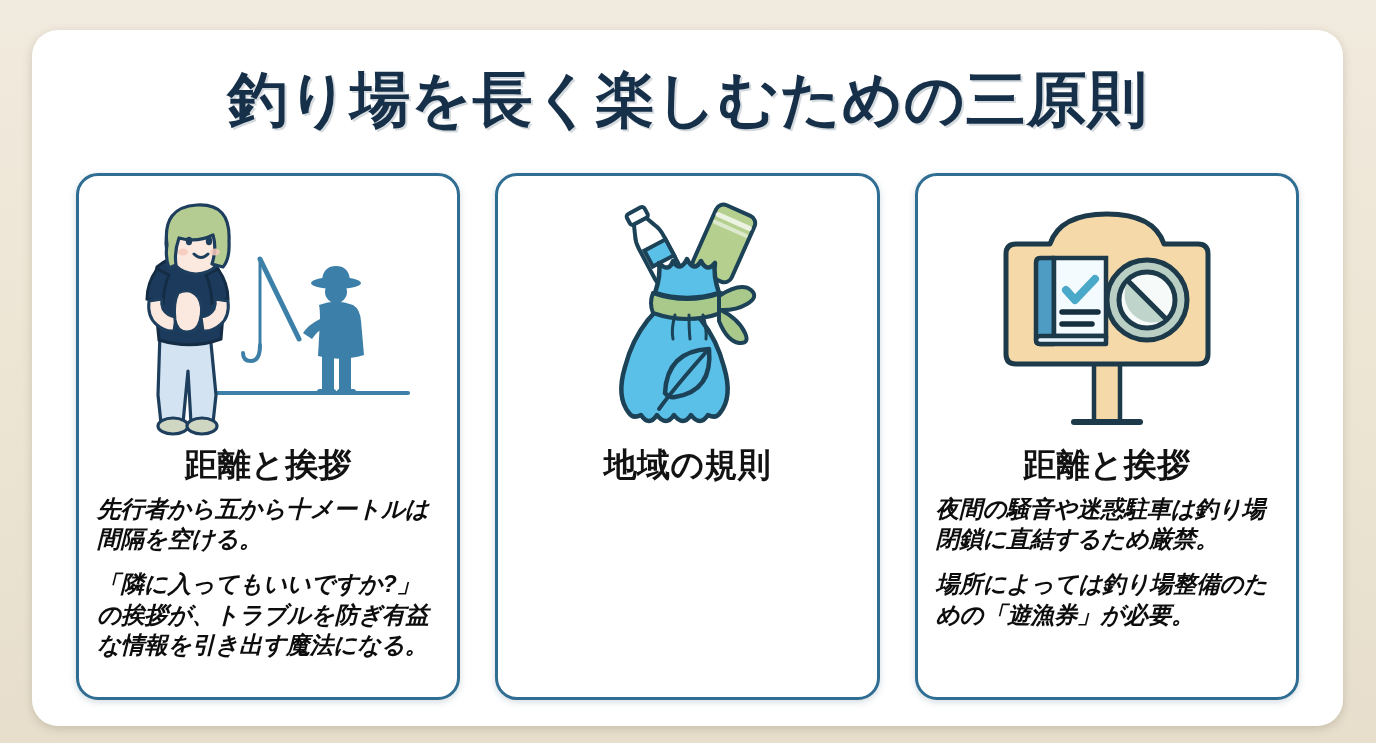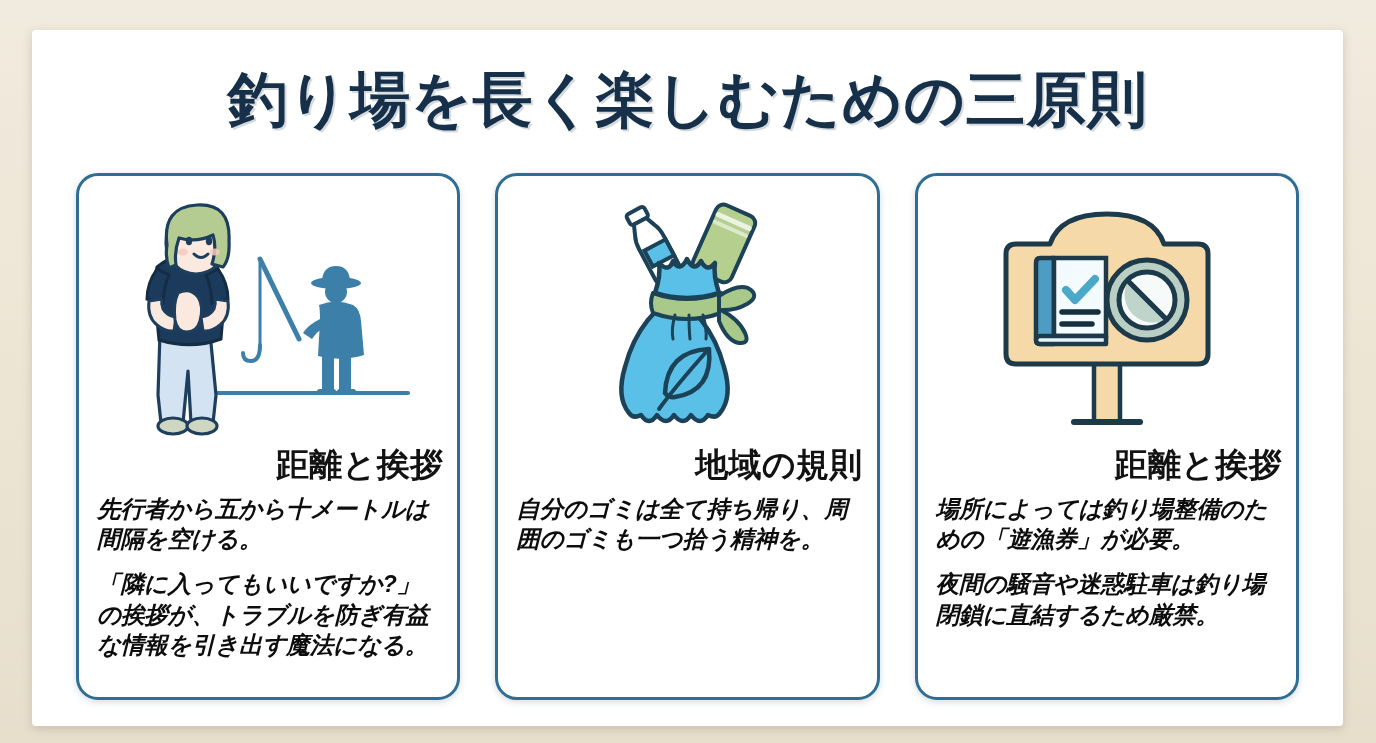--- a/index.html
+++ b/index.html
@@ -26,21 +26,21 @@
   }
 
   
   .panel {
     position: absolute;
     left: 32px;
     top: 30px;
     width: 1311px;
     height: 696px;
     background: #ffffff;
-    border-radius: 4px;
+    border-radius: 26px;
     box-shadow: 0 3px 10px rgba(120,108,85,0.28);
     box-sizing: border-box;
     overflow: hidden;
   }
 
   
   .title {
     margin: 0;
     padding-top: 38px;
     text-align: center;
@@ -66,21 +66,21 @@
   .card {
     flex: 1 1 0;
     background: #ffffff;
     border: 3px solid #2f6d92;
     border-radius: 22px;
     box-shadow: 0 2px 7px rgba(50,92,120,0.22);
     box-sizing: border-box;
     padding: 16px 14px 18px;
     display: flex;
     flex-direction: column;
-    align-items: flex-end;
+    align-items: center;
     min-height: 527px;
   }
 
   
   .illus {
     width: 100%;
     height: 250px;
     display: flex;
     align-items: center;
     justify-content: center;
@@ -223,21 +223,20 @@
             <path d="M126 118 q4 14 3 24" fill="none" stroke="#1c4257" stroke-width="3" stroke-linecap="round"></path>
 
             <g>
               <path d="M88 196 q2 -42 44 -44 q4 42 -34 48 q-6 1 -10 -4 z" fill="none" stroke="#1c4257" stroke-width="4.5" stroke-linejoin="round"></path>
               <path d="M82 212 q16 -22 48 -58" fill="none" stroke="#1c4257" stroke-width="4" stroke-linecap="round"></path>
             </g>
           </svg>
         </div>
         <div class="card-title">地域の規則</div>
         <div class="card-body">
-          <p class="para">自分のゴミは全て持ち帰り、周囲のゴミも一つ拾う精神を。</p>
         </div>
       </div>
 
       <div class="card">
         <div class="illus">
           <svg width="250" height="235" viewBox="0 0 250 235">
 
             <rect x="112" y="160" width="26" height="62" fill="#f5d9a8" stroke="#1c3a4a" stroke-width="4.5"></rect>
             <line x1="92" y1="222" x2="158" y2="222" stroke="#1c3a4a" stroke-width="6" stroke-linecap="round"></line>
 
@@ -263,20 +262,20 @@
               <circle cx="165" cy="100" r="40" fill="#b9cfc4" stroke="#1c3a4a" stroke-width="5"></circle>
               <circle cx="165" cy="100" r="28" fill="#f6fbfa" stroke="#1c3a4a" stroke-width="5"></circle>
               <path d="M146 81 l38 38" stroke="#1c3a4a" stroke-width="5" stroke-linecap="round"></path>
               <path d="M146 81 l38 38 a28 28 0 0 1 -38 -38 z" fill="#b9cfc4" opacity="0.9"></path>
               <path d="M146 81 l38 38" stroke="#1c3a4a" stroke-width="5" stroke-linecap="round"></path>
             </g>
           </svg>
         </div>
         <div class="card-title">距離と挨拶</div>
         <div class="card-body">
+          <p class="para">夜間の騒音や迷惑駐車は釣り場閉鎖に直結するため厳禁。</p>
           <p class="para">場所によっては釣り場整備のための「遊漁券」が必要。</p>
-          <p class="para">夜間の騒音や迷惑駐車は釣り場閉鎖に直結するため厳禁。</p>
         </div>
       </div>
 
     </div>
   </div>
 </div>
 
 </body></html>

